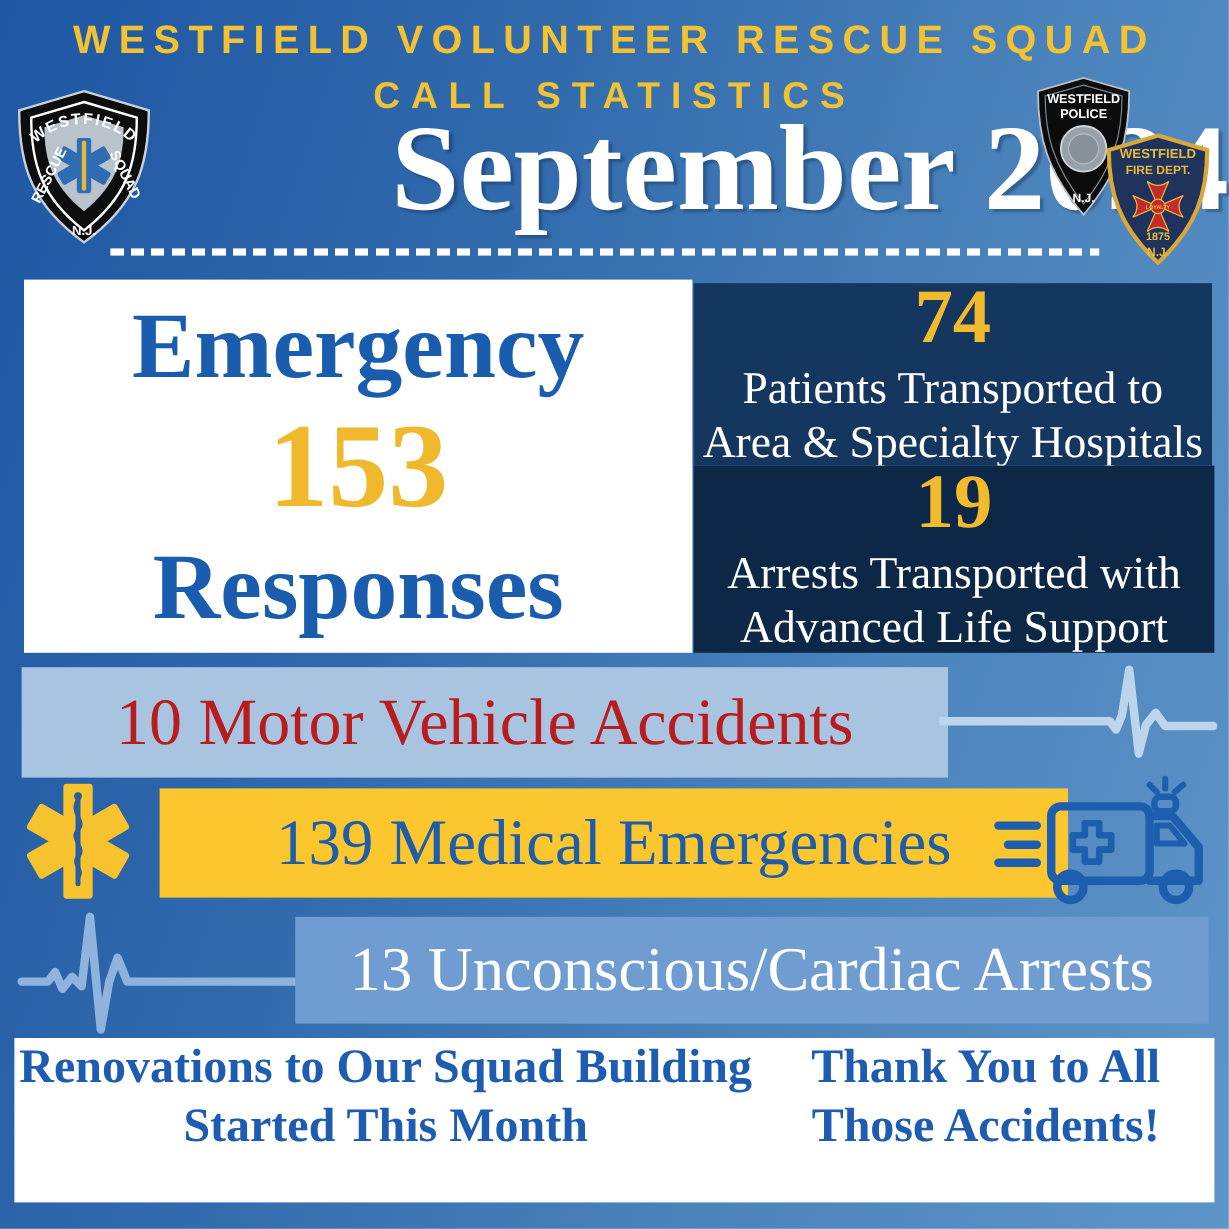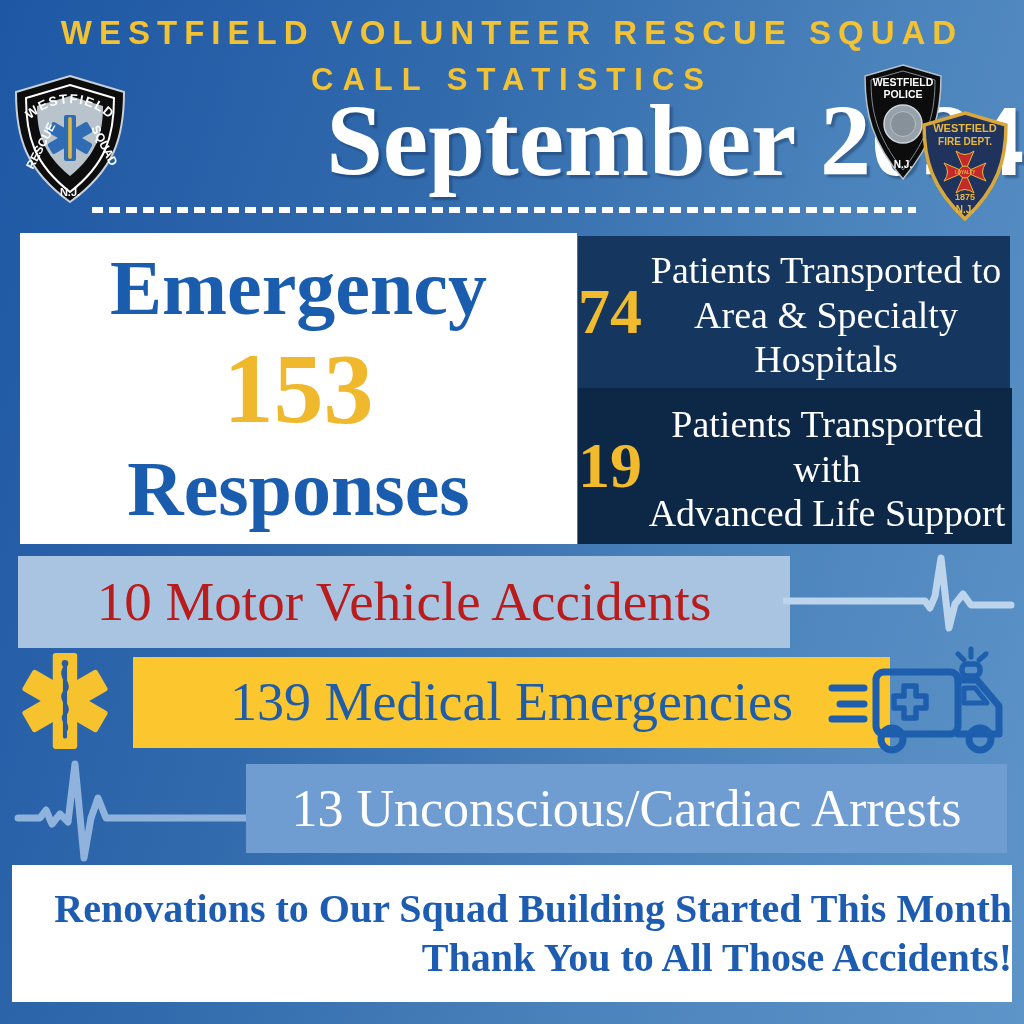--- a/index.html
+++ b/index.html
@@ -22,41 +22,41 @@
   #rescue-badge{left:8px;top:72px;width:124px;height:134px;}
   #police-badge{left:858px;top:62px;width:90px;height:120px;}
   #fire-badge{left:918px;top:110px;width:94px;height:112px;}
 
   #summary-card{left:20px;top:233px;width:557px;height:311px;background:#ffffff;
     display:flex;flex-direction:column;align-items:center;justify-content:space-between;
     padding:16px 0 16px;box-sizing:border-box;}
   .summary-title{font-weight:bold;font-size:78px;line-height:1;color:#1a5cad;}
   .summary-count{font-weight:bold;font-size:100px;line-height:.95;color:#f0b82d;}
 
-  .stat-box{display:flex;flex-direction:row;align-items:center;justify-content:center;}
+  .stat-box{display:flex;flex-direction:column;align-items:center;justify-content:center;}
   #transport-top{left:578px;top:236px;width:432px;height:152px;background:#15375f;}
   #transport-bottom{left:578px;top:388px;width:434px;height:156px;background:#0d2846;}
   .stat-value{font-weight:bold;font-size:64px;line-height:1;color:#f2bb2d;}
   .stat-label{font-size:38px;line-height:1.18;color:#ffffff;text-align:center;margin-top:6px;}
 
   .bar{box-sizing:border-box;text-align:center;white-space:nowrap;}
   #bar-mva{left:18px;top:556px;width:772px;height:92px;background:#a9c4e1;
     color:#b91c1c;font-size:55px;line-height:92px;}
   #bar-medical{left:133px;top:657px;width:757px;height:91px;background:#fbc62e;
     color:#1f5da9;font-size:54px;line-height:91px;}
   #bar-cardiac{left:246px;top:764px;width:761px;height:89px;background:#6f9cd1;
     color:#ffffff;font-size:52px;line-height:89px;}
 
   #ekg-right{left:783px;top:548px;width:241px;height:115px;}
   #ekg-left{left:14px;top:756px;width:236px;height:112px;}
   #star-of-life{left:18px;top:648px;width:94px;height:106px;}
   #ambulance{left:828px;top:645px;width:196px;height:112px;}
 
   #footer-card{left:12px;top:865px;width:1000px;height:137px;background:#ffffff;
-    display:flex;flex-direction:column;align-items:flex-end;justify-content:center;}
+    display:flex;flex-direction:row;align-items:flex-start;justify-content:center;}
   .footer-line{font-weight:bold;font-size:40px;line-height:1.22;color:#1d5cb0;text-align:center;}
 </style>
 </head>
 <body>
 
 <div id="canvas">
 
   <div id="title1" class="abs">WESTFIELD VOLUNTEER RESCUE SQUAD</div>
   <div id="title2" class="abs">CALL STATISTICS</div>
   <div id="month" class="abs serif">September 2024</div>
@@ -122,21 +122,21 @@
   <div id="transport-top" class="abs stat-box">
     <div class="stat-value serif">74</div>
     <div class="stat-label serif">
       <div>Patients Transported to</div>
       <div>Area  &amp; Specialty Hospitals</div>
     </div>
   </div>
   <div id="transport-bottom" class="abs stat-box">
     <div class="stat-value serif">19</div>
     <div class="stat-label serif">
-      <div>Patients Transported with</div>
+      <div>Arrests Transported with</div>
       <div>Advanced Life Support</div>
     </div>
   </div>
 
   <div id="bar-mva" class="abs bar serif">10 Motor Vehicle Accidents</div>
 
   <svg id="ekg-right" class="abs" viewBox="0 0 241 115">
     <path d="M0 53 H142 L147 60 L152 48 L158 10 L166 80 L172 56 L180 46 L188 57 H228" fill="none" stroke="#bcd4ec" stroke-width="7" stroke-linecap="round" stroke-linejoin="round"></path>
   </svg>
 

